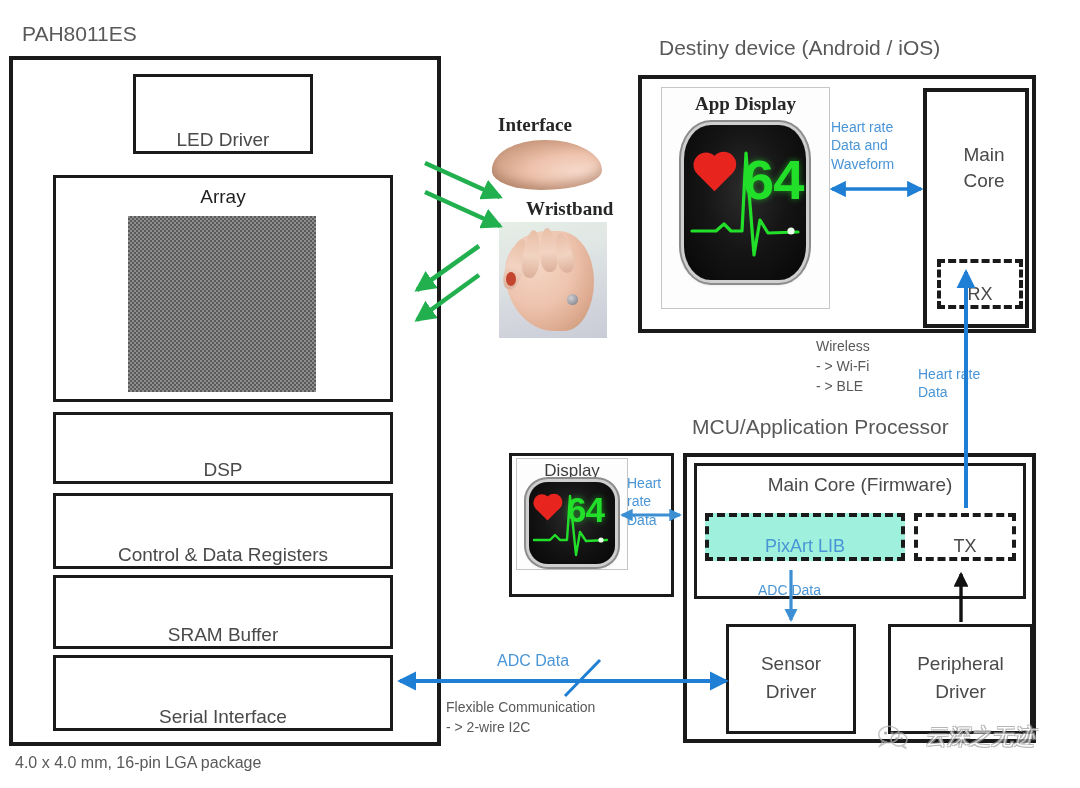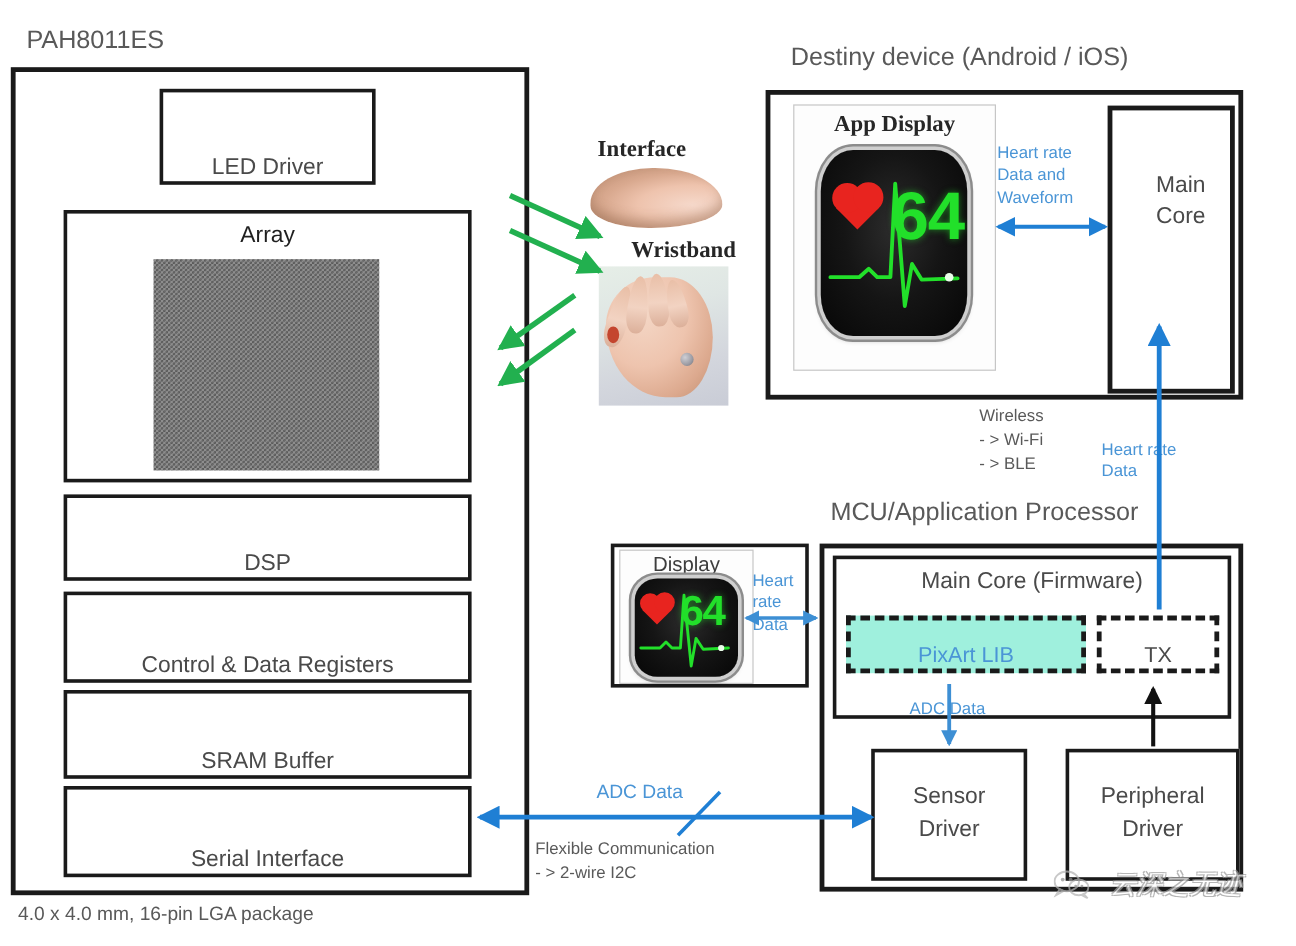--- a/index.html
+++ b/index.html
@@ -266,35 +266,38 @@
     <div>Heart rate</div>
     <div>Data and</div>
     <div>Waveform</div>
   </div>
 
   <div class="box thick" style="left:923px; top:88px; width:106px; height:240px;">
     <div style="position:absolute; left:0; right:0; top:52px; text-align:center;padding-left:16px;">
       <div class="blk-label">Main</div>
       <div class="blk-label" style="margin-top:4px;">Core</div>
     </div>
+    <div class="box dashed ctr" style="left:10px; top:167px; width:86px; height:50px;">
+      <span class="blk-label" style="font-size:18px;">RX</span>
+    </div>
   </div>
 
   <div class="grey-text" style="left:816px; top:337px;">
     <div>Wireless</div>
     <div>- &gt; Wi-Fi</div>
     <div>- &gt; BLE</div>
   </div>
   <div class="blue-text" style="left:918px; top:365px; text-align:left;">
     <div>Heart rate</div>
     <div>Data</div>
   </div>
 
   <div class="lbl-outer" style="left:692px; top:415px;">MCU/Application Processor</div>
 
-  <div style="position:absolute; left:509px; top:453px; width:165px; height:120px;
+  <div style="position:absolute; left:509px; top:453px; width:165px; height:144px;
               border:3px solid #1a1a1a; background:#ffffff; box-sizing:border-box;">
     <div style="position:absolute; left:4px; top:2px; width:110px; height:110px;
                 border:1px solid #c6c6c6; background:#fdfdfd;">
       <div style="position:absolute; left:0; right:0; top:2px; text-align:center;">
         <span class="blk-label" style="font-size:17px; color:#3d3d3d;">Display</span>
       </div>
       <div class="watch" style="left:12px; top:23px; width:86px; height:82px;">
         <div class="heart" style="left:10px; top:18px; width:17px; height:17px;"></div>
         <span class="hr-num" style="left:38px; top:8px; font-size:35px;">64</span>
         <svg width="86" height="82" style="position:absolute; left:0; top:0;">

